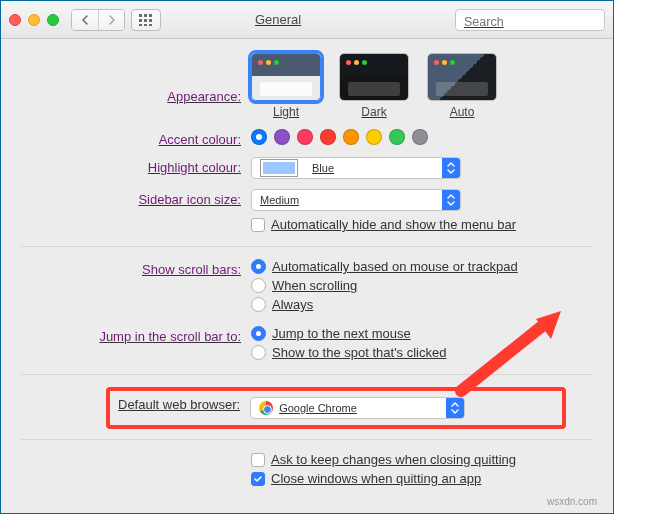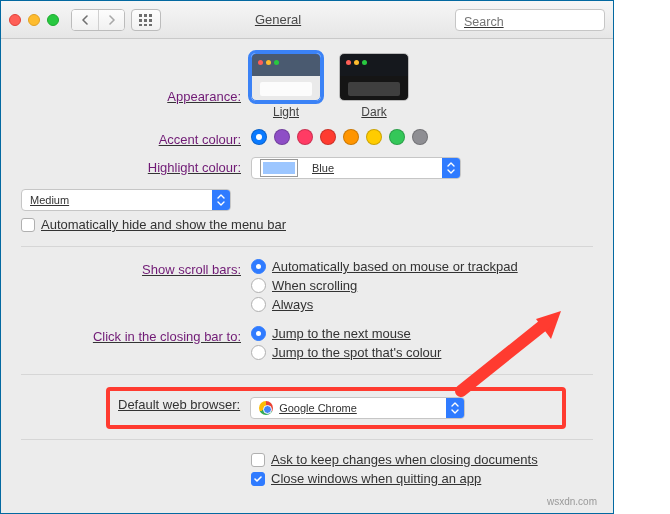--- a/index.html
+++ b/index.html
@@ -205,20 +205,31 @@
             <div class="thumbbox tb-dark">
                 <div class="tb-dots">
                   <span class="d1"></span>
                   <span class="d2"></span>
                   <span class="d3"></span>
                 </div>
                 <div class="tb-panel"></div>
               </div>
             <div class="cap">Dark</div>
           </div>
+          <div class="thumb">
+            <div class="thumbbox tb-auto">
+                <div class="tb-dots">
+                  <span class="d1"></span>
+                  <span class="d2"></span>
+                  <span class="d3"></span>
+                </div>
+                <div class="tb-panel"></div>
+              </div>
+            <div class="cap">Auto</div>
+          </div>
         </div>
       </div>
     </div>
 
     <div class="row">
       <div class="lbl">Accent colour:</div>
       <div class="val">
         <div class="swatches" id="swatches">
             <div class="sw sel" style="background: rgb(10, 122, 255);"></div>
             <div class="sw" style="background: rgb(142, 78, 198);"></div>
@@ -243,20 +254,21 @@
           <div class="arrow">
               <svg width="8" height="12" viewBox="0 0 8 12">
                 <path d="M1 4 L4 1 L7 4 M1 8 L4 11 L7 8" stroke="#fff" stroke-width="1.4" fill="none" stroke-linecap="round" stroke-linejoin="round"></path>
               </svg>
             </div>
         </div>
       </div>
     </div>
 
     <div class="row">
+      <div class="lbl">Sidebar icon size:</div>
       <div class="val">
         <div class="select">
           <div class="txt">
               <span>Medium</span>
             </div>
           <div class="arrow">
               <svg width="8" height="12" viewBox="0 0 8 12">
                 <path d="M1 4 L4 1 L7 4 M1 8 L4 11 L7 8" stroke="#fff" stroke-width="1.4" fill="none" stroke-linecap="round" stroke-linejoin="round"></path>
               </svg>
             </div>
@@ -282,29 +294,29 @@
             <span>When scrolling</span>
           </div>
         <div class="radio-row">
             <span class="radio"></span>
             <span>Always</span>
           </div>
       </div>
     </div>
 
     <div class="row">
-      <div class="lbl">Click in the closing bar to:</div>
+      <div class="lbl">Jump in the scroll bar to:</div>
       <div class="val">
         <div class="radio-row">
             <span class="radio checked"></span>
             <span>Jump to the next mouse</span>
           </div>
         <div class="radio-row">
             <span class="radio"></span>
-            <span>Jump to the spot that's colour</span>
+            <span>Show to the spot that's clicked</span>
           </div>
       </div>
     </div>
 
     <div class="sep"></div>
 
     <div class="row" style="margin-left:85px">
       <div class="highlight-box">
         <div class="lbl2">Default web browser:</div>
         <div class="select" style="width:215px;">
@@ -321,21 +333,21 @@
       </div>
     </div>
 
     <div class="sep"></div>
 
     <div class="row">
       <div class="lbl"></div>
       <div class="val">
         <div class="check-row">
             <span class="check"></span>
-            <span>Ask to keep changes when closing documents</span>
+            <span>Ask to keep changes when closing quitting</span>
           </div>
         <div class="check-row">
             <span class="check checked">
               <svg width="10" height="10" viewBox="0 0 10 10">
                 <path d="M2 5 L4 7 L8 3" stroke="#fff" stroke-width="1.6" fill="none" stroke-linecap="round" stroke-linejoin="round"></path>
               </svg>
             </span>
             <span>Close windows when quitting an app</span>
           </div>
       </div>

